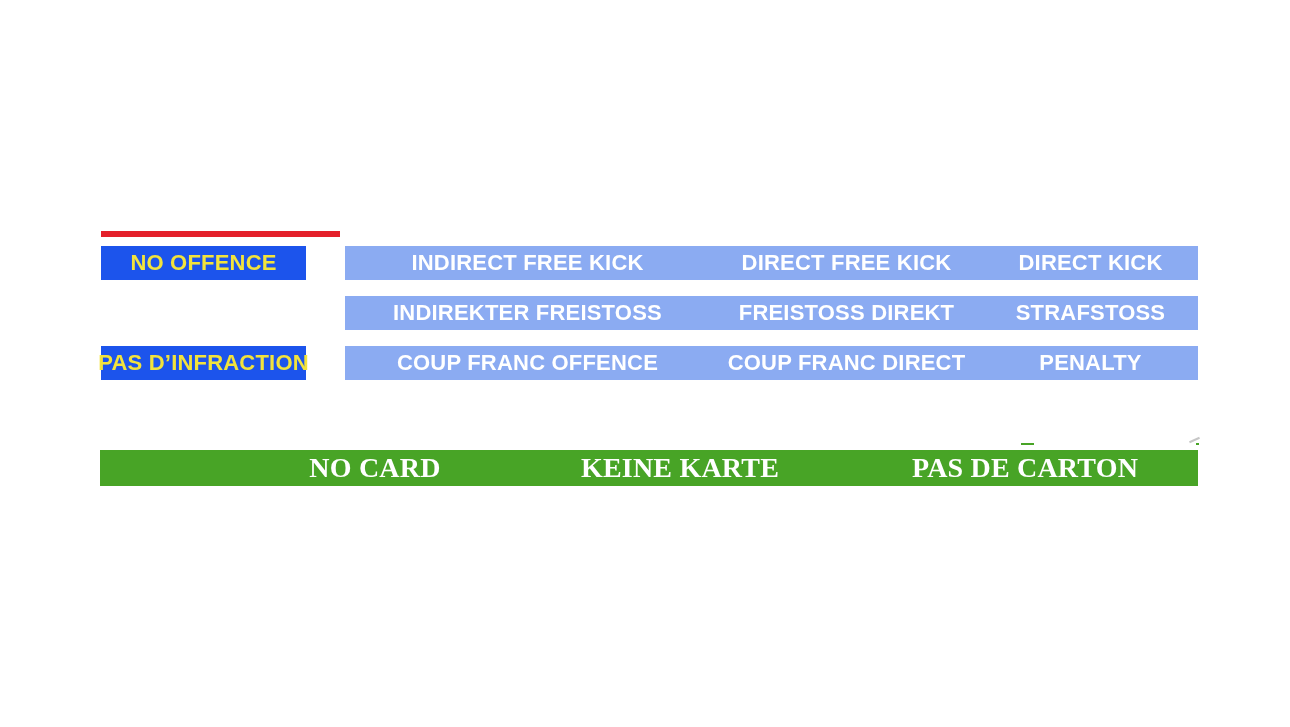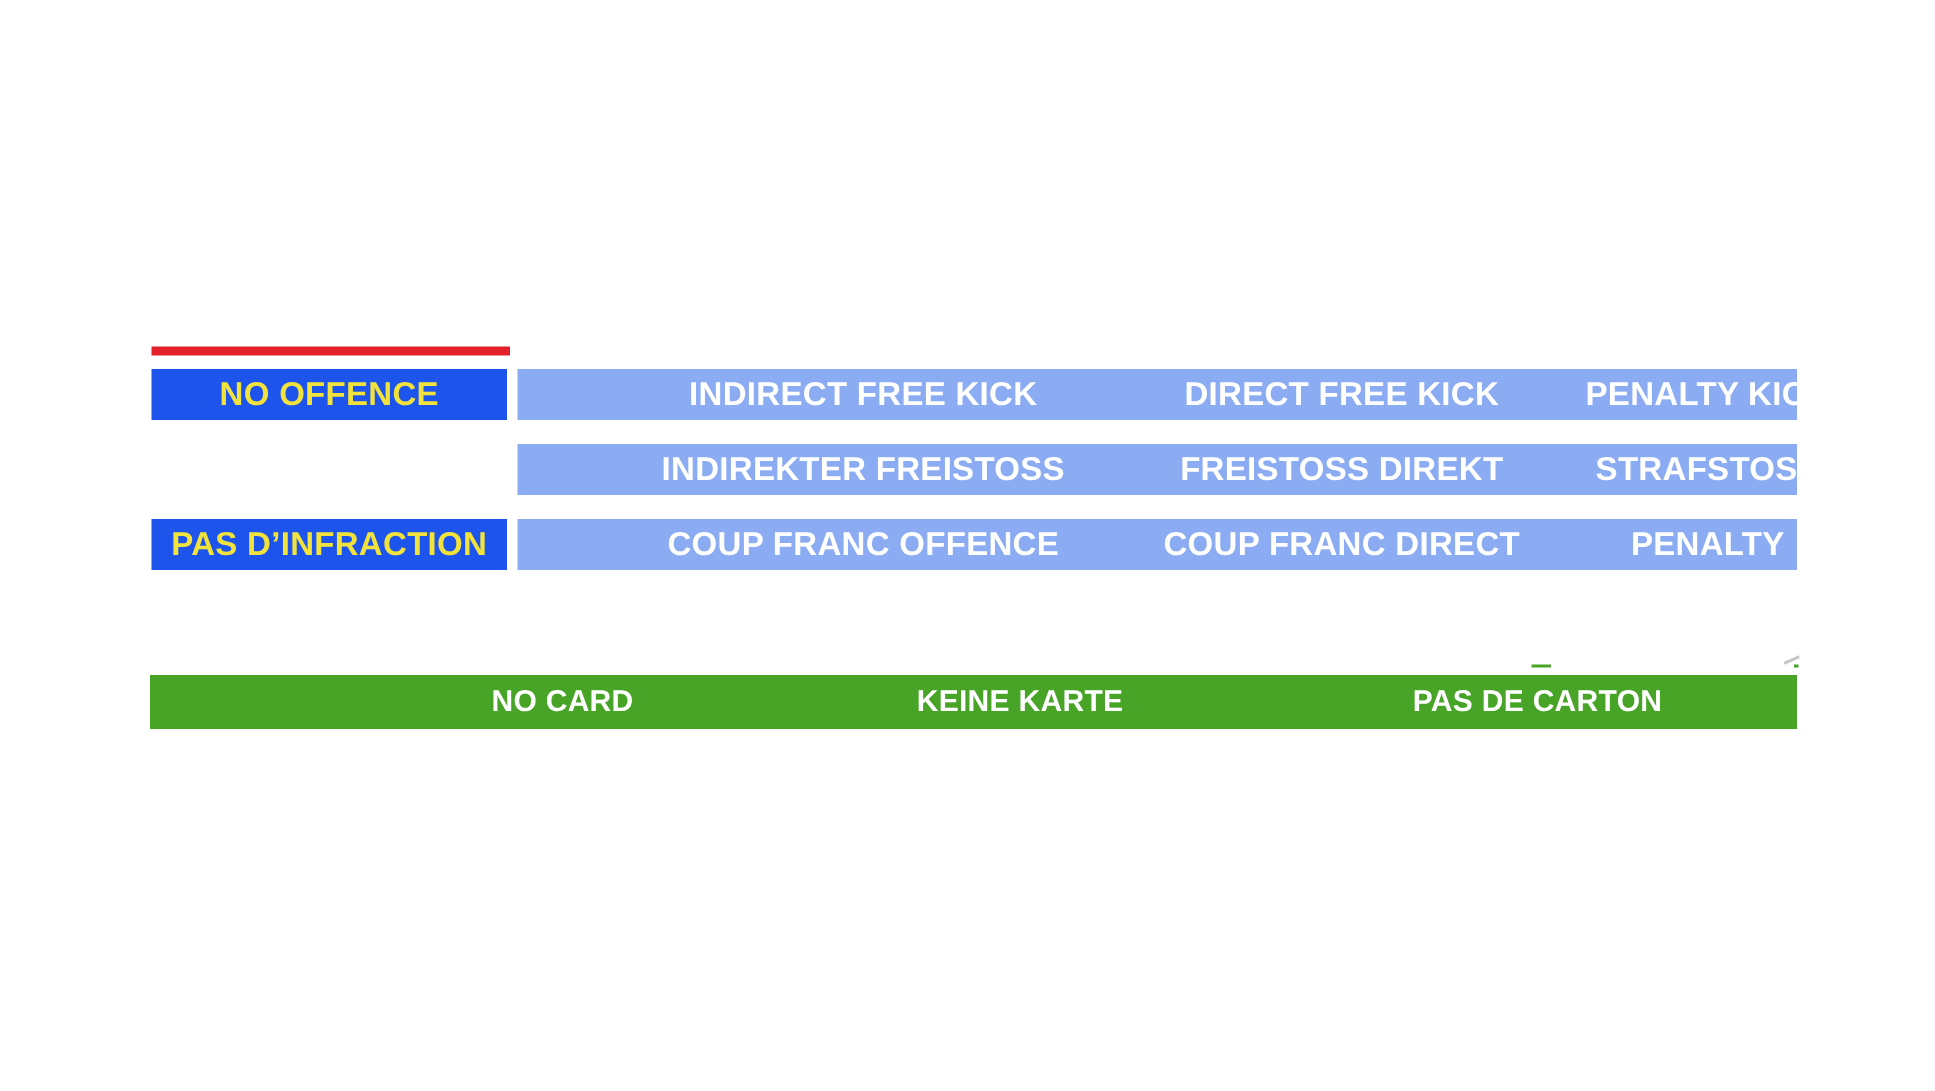--- a/index.html
+++ b/index.html
@@ -21,54 +21,54 @@
     background: var(--red, #e4202a);
   }
 
   .row { left: 0; width: 1290px; height: 34px; }
   .row.r0 { top: 246px; }
   .row.r1 { top: 296px; }
   .row.r2 { top: 346px; }
 
   .offence-cell {
     position: absolute;
-    left: 101px; width: 237px; top: 0; height: 34px;
+    left: 101px; width: 205px; top: 0; height: 34px;
     background: var(--dark-blue, #1c54ec);
     color: var(--yellow, #f2e33c);
     display: flex; align-items: center; justify-content: center;
     font-size: 22px; font-weight: bold; letter-spacing: 0.2px;
     white-space: nowrap;
   }
 
   .band {
     position: absolute;
     left: 345px; width: 853px; top: 0; height: 34px;
     background: var(--light-blue, #8babf2);
   }
   .band .zone {
     position: absolute; top: 0; height: 34px;
     display: flex; align-items: center; justify-content: center;
     color: #ffffff; font-size: 22px; font-weight: bold; letter-spacing: 0.2px;
     white-space: nowrap;
-    padding-left: 48px;
   }
   .zone.indirect { left: 0; width: 365px; }
   .zone.direct   { left: 365px; width: 273px; }
   .zone.penalty  { left: 638px; width: 215px; }
 
   .green-bar {
     left: 100px; top: 450px; width: 1098px; height: 36px;
     background: var(--green, #48a426);
   }
   .green-bar .card-label {
     position: absolute; top: 0; height: 36px;
     display: flex; align-items: center; justify-content: center;
     transform: translateX(-50%);
-    color: #ffffff; font-size: 20px; font-weight: bold; letter-spacing: 0.2px;
+    color: #ffffff; font-size: 28px; font-weight: bold; letter-spacing: 0.2px;
     white-space: nowrap;
+    font-family: Liberation Serif, serif;
   }
   .card-label.c0 { left: 275px; }
   .card-label.c1 { left: 580px; }
   .card-label.c2 { left: 925px; }
 
   .stray-green-tick {
     left: 1021px; top: 443px; width: 13px; height: 2px;
     background: var(--green, #48a426);
   }
   .stray-green-dot {
@@ -86,21 +86,21 @@
 
 <div>
 
   <div class="abs red-bar"></div>
 
   <div class="abs row r0">
     <div class="offence-cell">NO OFFENCE</div>
     <div class="band">
       <div class="zone indirect">INDIRECT FREE KICK</div>
       <div class="zone direct">DIRECT FREE KICK</div>
-      <div class="zone penalty">PENALTY KICK</div>
+      <div class="zone penalty">DIRECT KICK</div>
     </div>
   </div>
 
   <div class="abs row r1">
     <div class="band">
       <div class="zone indirect">INDIREKTER FREISTOSS</div>
       <div class="zone penalty">STRAFSTOSS</div>
       <div class="zone direct">FREISTOSS DIREKT</div>
     </div>
   </div>

